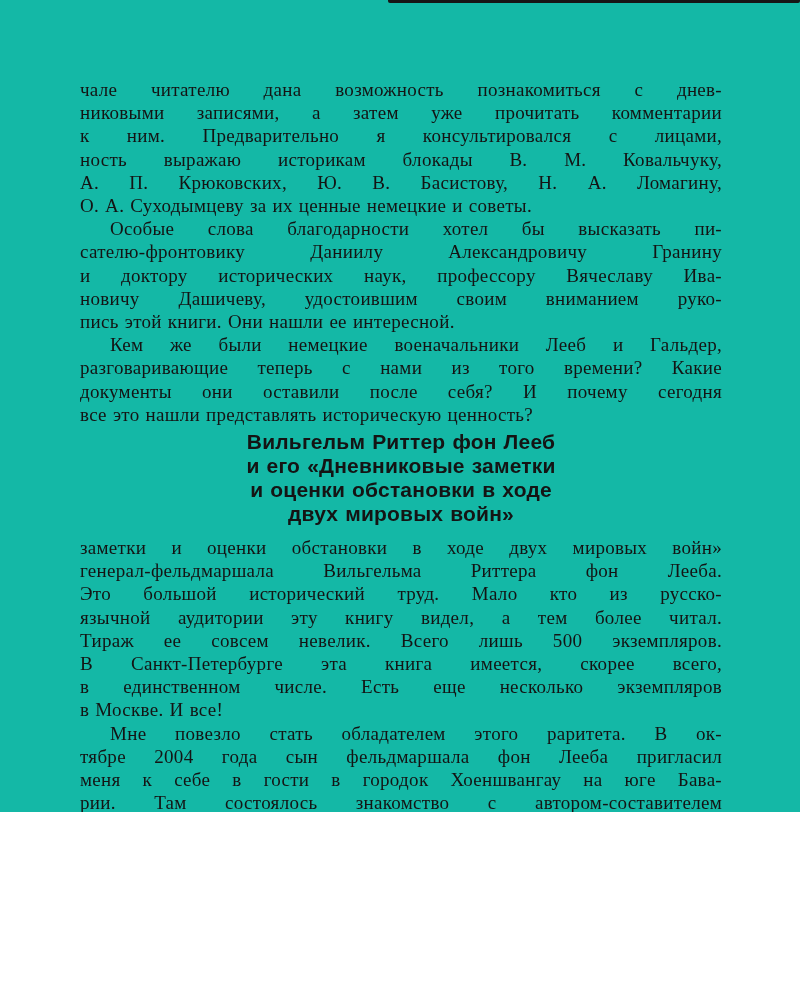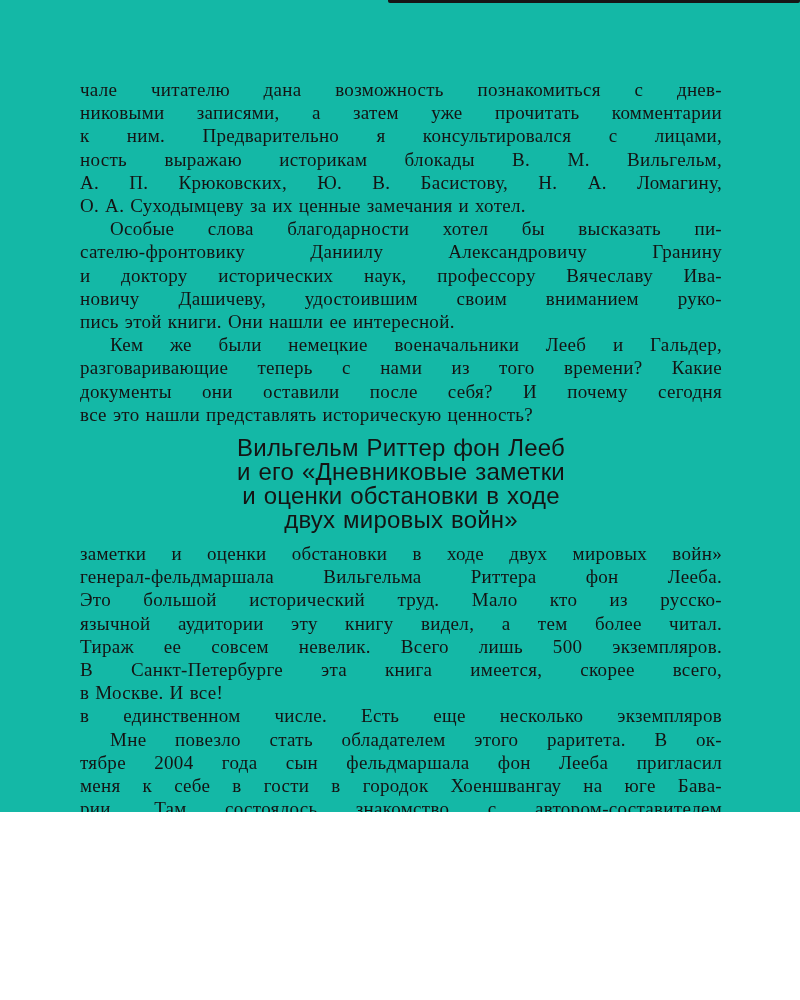--- a/index.html
+++ b/index.html
@@ -31,24 +31,24 @@
     text-align: justify;
     text-align-last: justify;
   }
   .para .line.last {
     text-align-last: left;
   }
   .para.indent .line.first {
     text-indent: 30px;
   }
   .heading {
-    margin: 10px 0 10px 0;
+    margin: 4px 0 10px 0;
     font-family: "Liberation Sans", "DejaVu Sans", sans-serif;
-    font-weight: normal;
-    font-size: 24px;
+    font-weight: bold;
+    font-size: 21px;
     line-height: 24px;
     letter-spacing: 0.2px;
   }
   .heading .line {
     text-align: center;
     text-align-last: center;
   }
   .page-number {
     position: absolute;
     top: 920px;
@@ -83,23 +83,23 @@
   <div class="artifact artifact-top"></div>
   <div class="artifact artifact-bottom"></div>
   <div class="artifact artifact-right"></div>
 
   <div class="text-block">
 
     <div class="para">
         <div class="line first">чале читателю дана возможность познакомиться с днев-</div>
         <div class="line">никовыми записями, а затем уже прочитать комментарии</div>
         <div class="line">к ним. Предварительно я консультировался с лицами,</div>
-        <div class="line">ность выражаю историкам блокады В. М. Вильгельм,</div>
+        <div class="line">ность выражаю историкам блокады В. М. Ковальчуку,</div>
         <div class="line">А. П. Крюковских, Ю. В. Басистову, Н. А. Ломагину,</div>
-        <div class="line last">О. А. Суходымцеву за их ценные замечания и хотел.</div>
+        <div class="line last">О. А. Суходымцеву за их ценные немецкие и советы.</div>
       </div>
 
     <div class="para indent">
         <div class="line first">Особые слова благодарности хотел бы высказать пи-</div>
         <div class="line">сателю-фронтовику Даниилу Александровичу Гранину</div>
         <div class="line">и доктору исторических наук, профессору Вячеславу Ива-</div>
         <div class="line">новичу Дашичеву, удостоившим своим вниманием руко-</div>
         <div class="line last">пись этой книги. Они нашли ее интересной.</div>
       </div>
 
@@ -117,22 +117,22 @@
         <div class="line last">двух мировых войн»</div>
       </div>
 
     <div class="para indent">
         <div class="line">заметки и оценки обстановки в ходе двух мировых войн»</div>
         <div class="line">генерал-фельдмаршала Вильгельма Риттера фон Лееба.</div>
         <div class="line">Это большой исторический труд. Мало кто из русско-</div>
         <div class="line">язычной аудитории эту книгу видел, а тем более читал.</div>
         <div class="line">Тираж ее совсем невелик. Всего лишь 500 экземпляров.</div>
         <div class="line">В Санкт-Петербурге эта книга имеется, скорее всего,</div>
+        <div class="line">в единственном числе. Есть еще несколько экземпляров</div>
         <div class="line last">в Москве. И все!</div>
-        <div class="line">в единственном числе. Есть еще несколько экземпляров</div>
       </div>
 
     <div class="para indent">
         <div class="line first">Мне повезло стать обладателем этого раритета. В ок-</div>
         <div class="line">тябре 2004 года сын фельдмаршала фон Лееба пригласил</div>
         <div class="line">меня к себе в гости в городок Хоеншвангау на юге Бава-</div>
         <div class="line">рии. Там состоялось знакомство с автором-составителем</div>
         <div class="line">этого труда доктором Георгом Майером, который вручил</div>
       </div>
 

